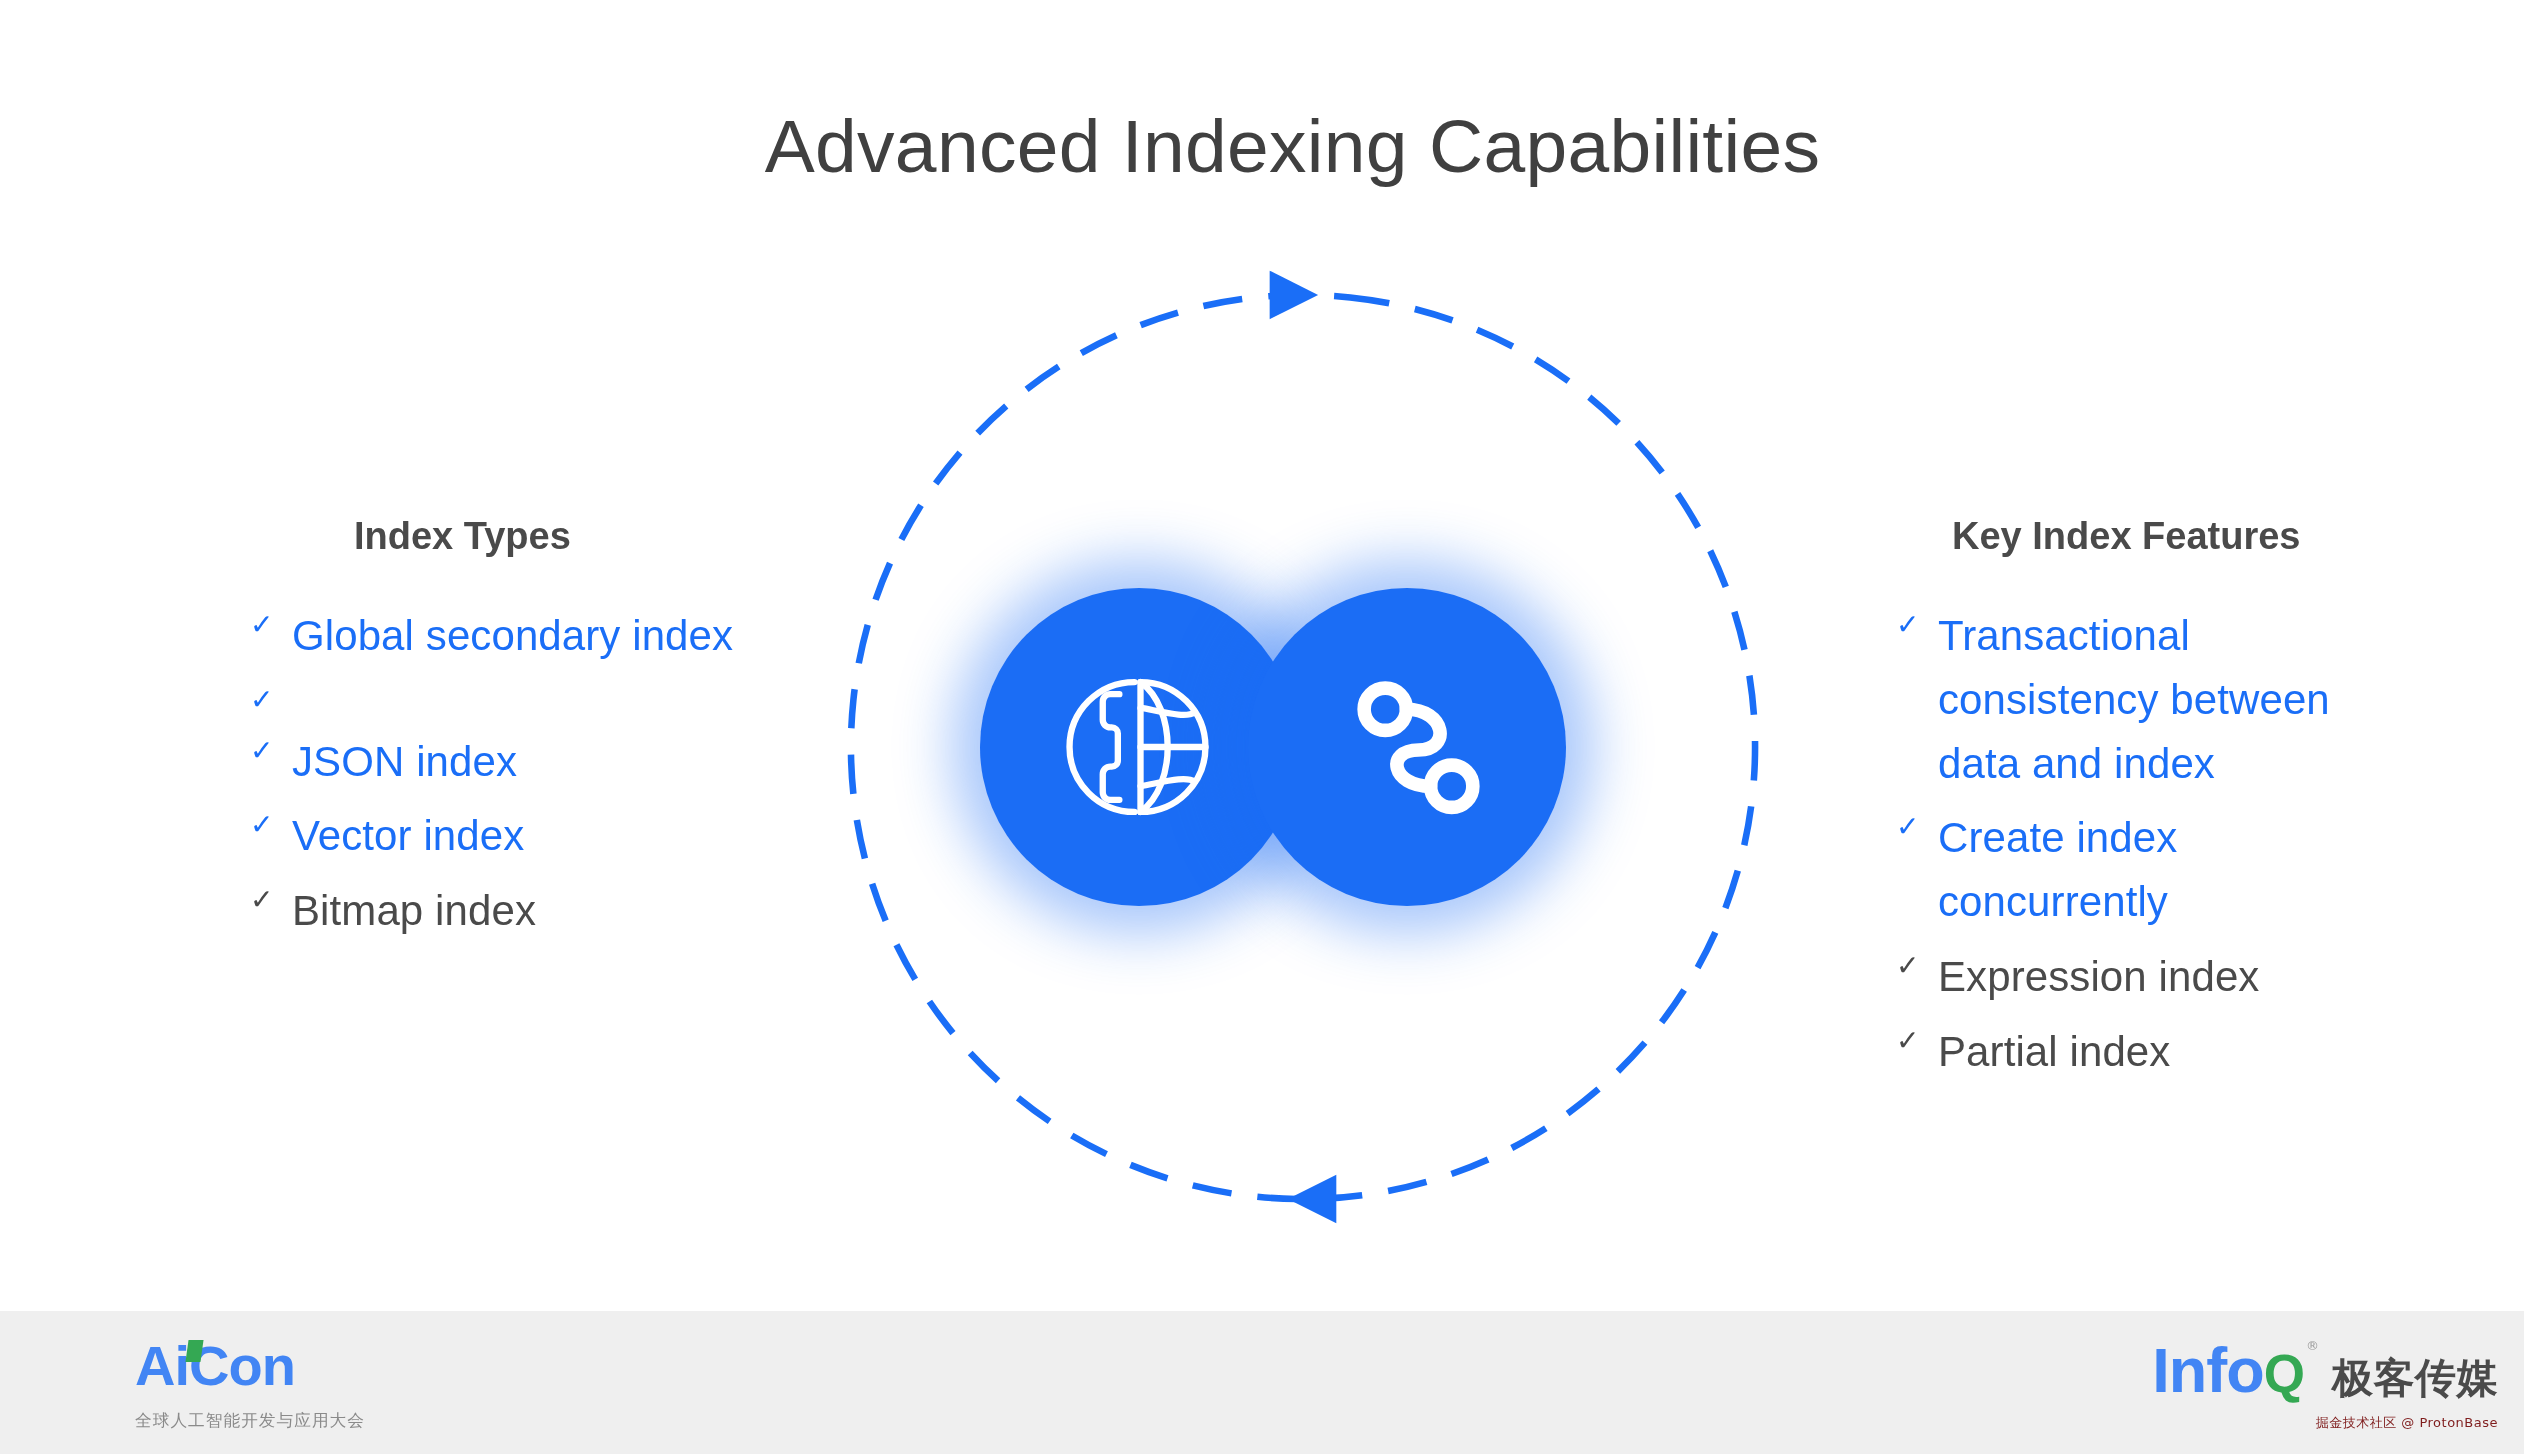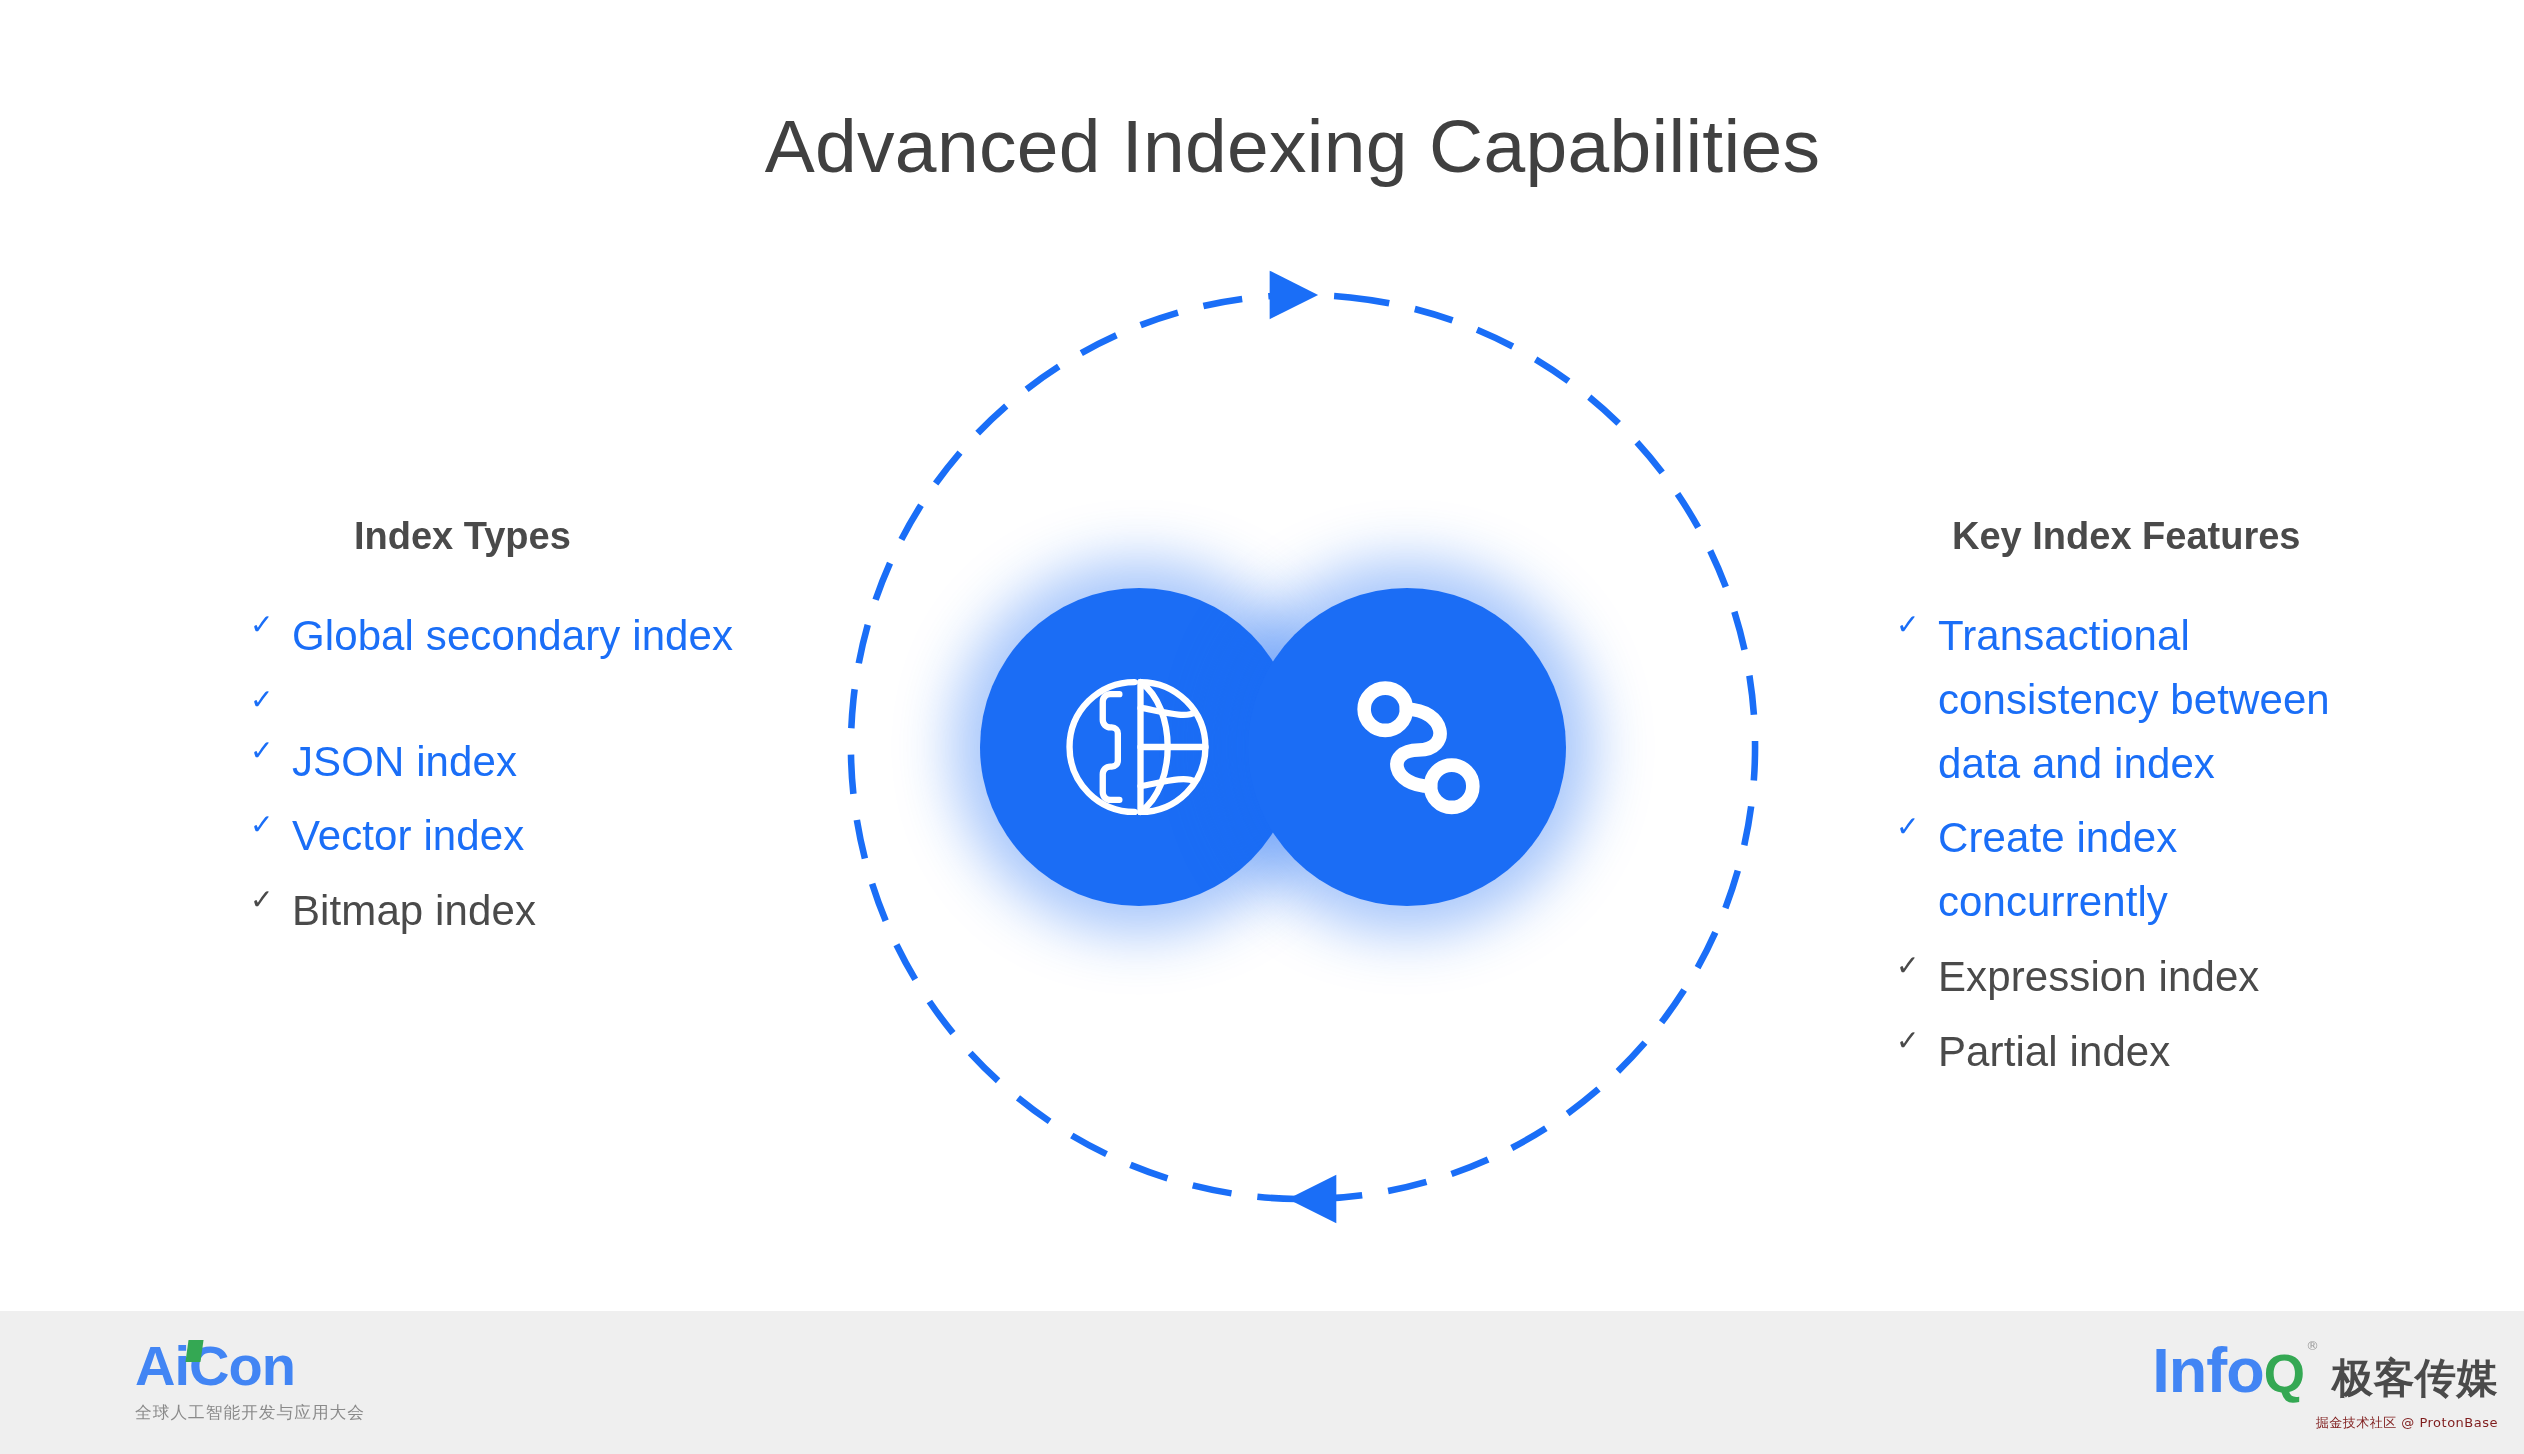--- a/index.html
+++ b/index.html
@@ -155,21 +155,21 @@
   .aicon-word .dot-accent {
     position: absolute;
     left: 52px;
     top: 2px;
     width: 15px;
     height: 22px;
     background: #34a853;
     transform: skewX(-8deg);
   }
   .aicon-sub {
-    margin-top: 7px;
+    margin-top: 15px;
     font-size: 16.7px;
     color: #8a8a8a;
     letter-spacing: 1px;
     font-family: "DejaVu Sans", sans-serif;
   }
 
   .footer-right {
     position: absolute;
     right: 87px;
     top: 28px;

